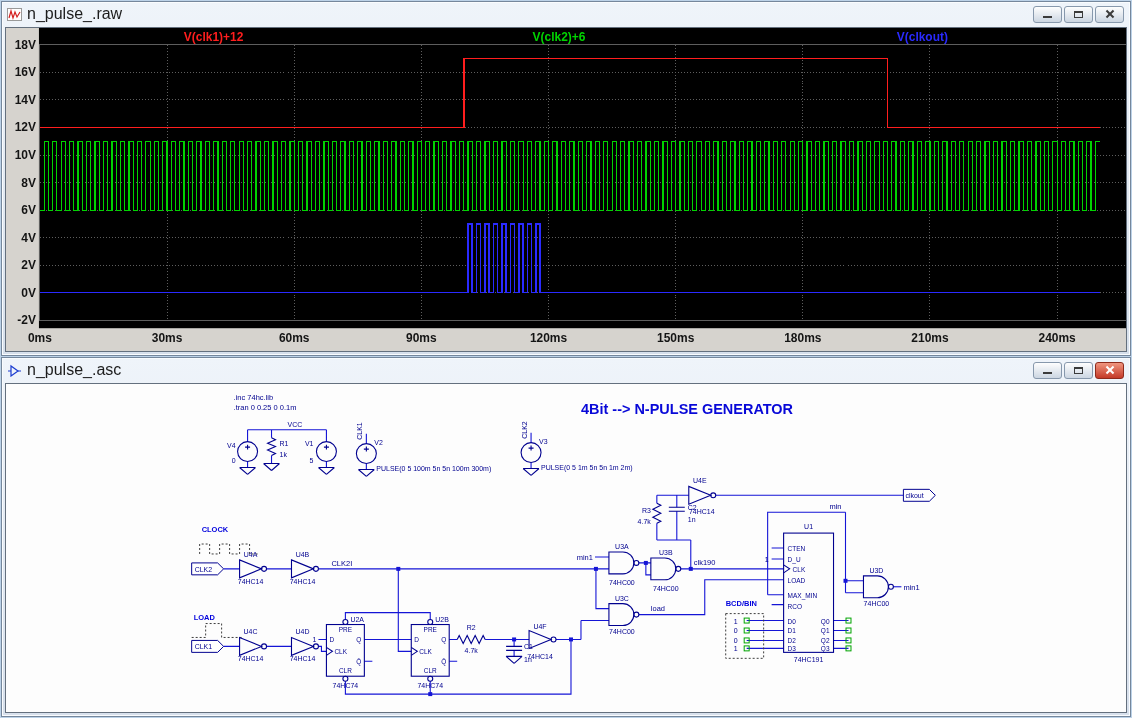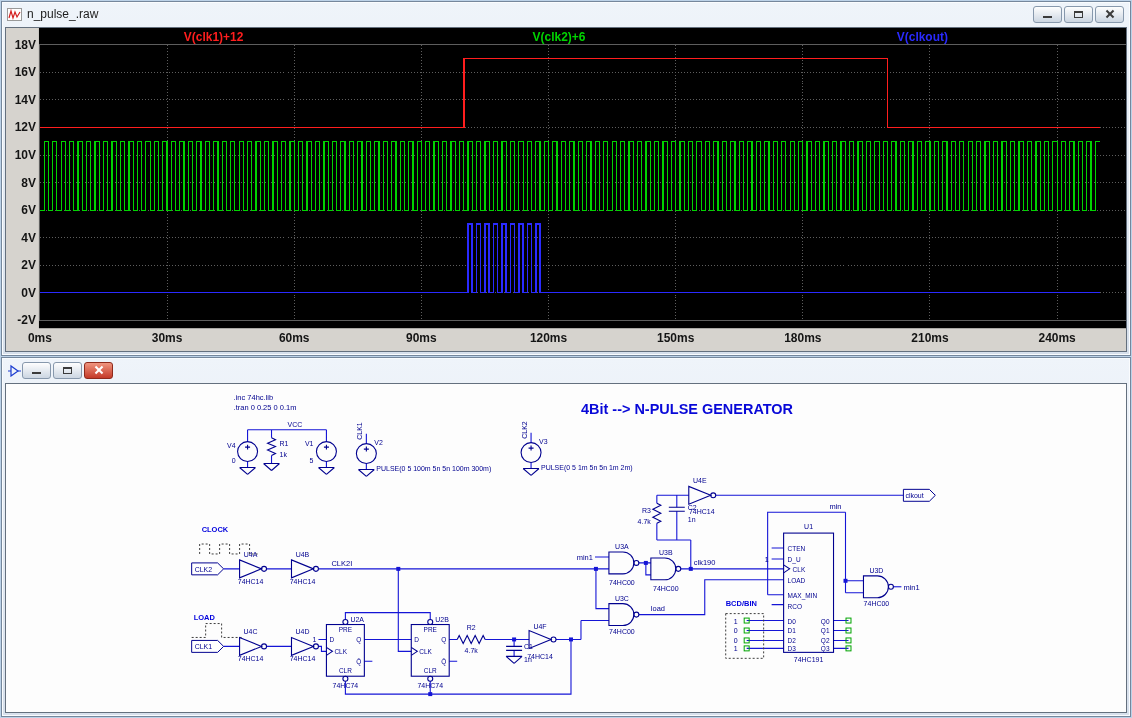--- a/index.html
+++ b/index.html
@@ -1,20 +1,20 @@
 <!DOCTYPE html>
 <html><head>
 <meta charset="utf-8">
 <style>
 *{margin:0;padding:0;box-sizing:border-box}
 html,body{width:1132px;height:718px;overflow:hidden;background:#bcd2e8;font-family:"Liberation Sans",sans-serif}
 .win{position:absolute;border:1px solid #75879c;background:linear-gradient(#eff4fa,#d7e0ec);box-shadow:inset 0 0 0 1px #fafcfe}
 .titlebar{height:24px;display:flex;align-items:center;padding:2px 5px;cursor:default}
 .win-icon{display:flex;align-items:center}
-.win-title{font-size:12px;color:#1c1c1c;margin-left:5px;flex:1;white-space:nowrap}
+.win-title{font-size:16px;color:#1c1c1c;margin-left:5px;flex:1;white-space:nowrap}
 .win-btns{display:flex;gap:2px;margin-right:1px}
 .wbtn{position:relative;width:29px;height:17px;border:1px solid #8798ac;border-radius:3px;background:linear-gradient(#fefefe,#ccd6e2);cursor:pointer}
 .wbtn.close-active{background:linear-gradient(#f0957f,#c43a28);border-color:#8e2a1c}
 .glyph{position:absolute;inset:0}
 .glyph-min::before{content:"";position:absolute;left:9px;right:9px;bottom:4px;height:2px;background:#3b3b3b}
 .glyph-max::before{content:"";position:absolute;left:9px;right:9px;top:4px;bottom:4px;border:1px solid #3b3b3b;border-top-width:2px}
 .glyph-close::before,.glyph-close::after{content:"";position:absolute;left:50%;top:50%;width:10px;height:2px;background:#3b3b3b;transform:translate(-50%,-50%) rotate(45deg)}
 .glyph-close::after{transform:translate(-50%,-50%) rotate(-45deg)}
 .close-active .glyph-close::before,.close-active .glyph-close::after{background:#fff}
 .client{position:absolute;left:3px;right:3px;top:25px;bottom:3px;border:1px solid #64707e;overflow:hidden}
@@ -124,20 +124,21 @@
   </section>
 
   <section class="win" id="win-asc">
     <header class="titlebar">
       <span class="win-icon">
         <svg width="15" height="13" viewBox="0 0 15 13">
             <path d="M1,7 H4 M11,7 H14" stroke="#1a3bd0" stroke-width="1.2" fill="none"></path>
             <path d="M4,2 V12 L11,7 Z" fill="none" stroke="#1a3bd0" stroke-width="1.2"></path>
           </svg>
       </span>
+      <span class="win-title">n_pulse_.asc</span>
       <span class="win-btns">
         <span class="wbtn">
             <i class="glyph glyph-min"></i>
           </span>
         <span class="wbtn">
             <i class="glyph glyph-max"></i>
           </span>
         <span class="wbtn close-active">
             <i class="glyph glyph-close"></i>
           </span>

